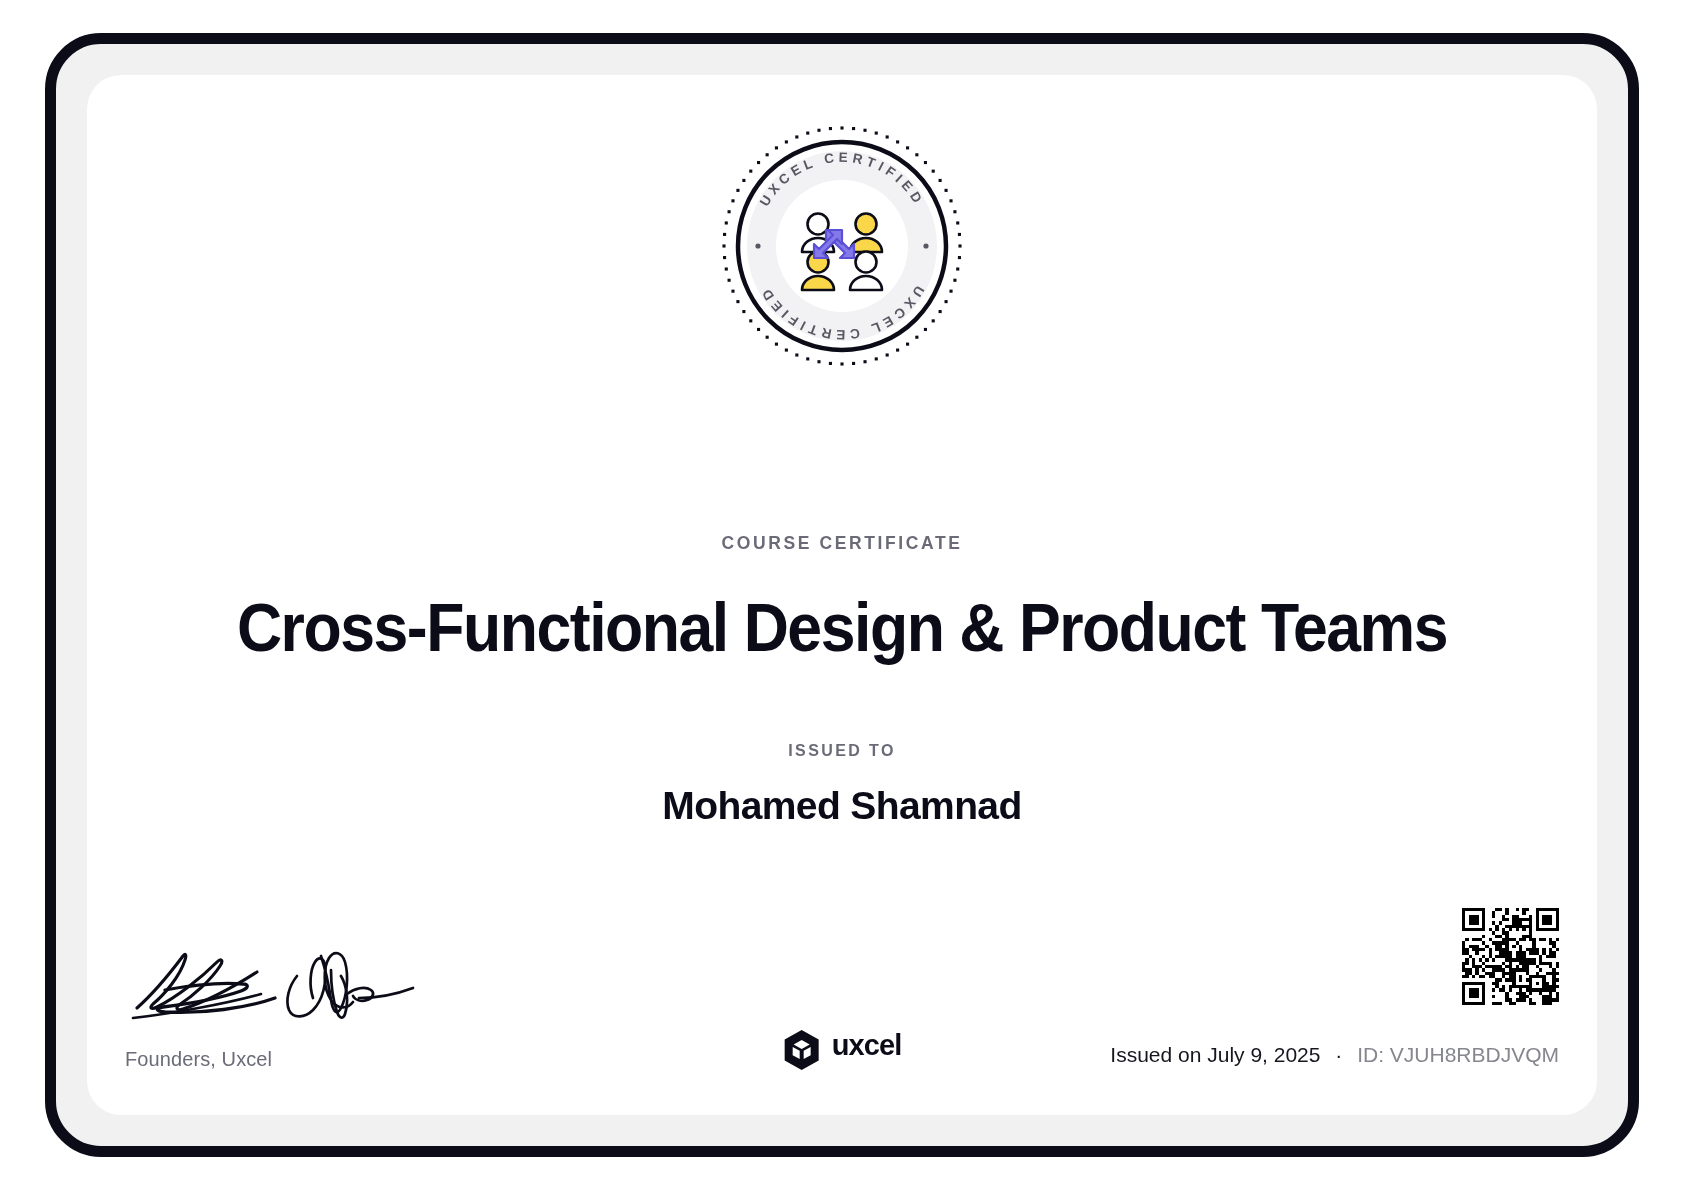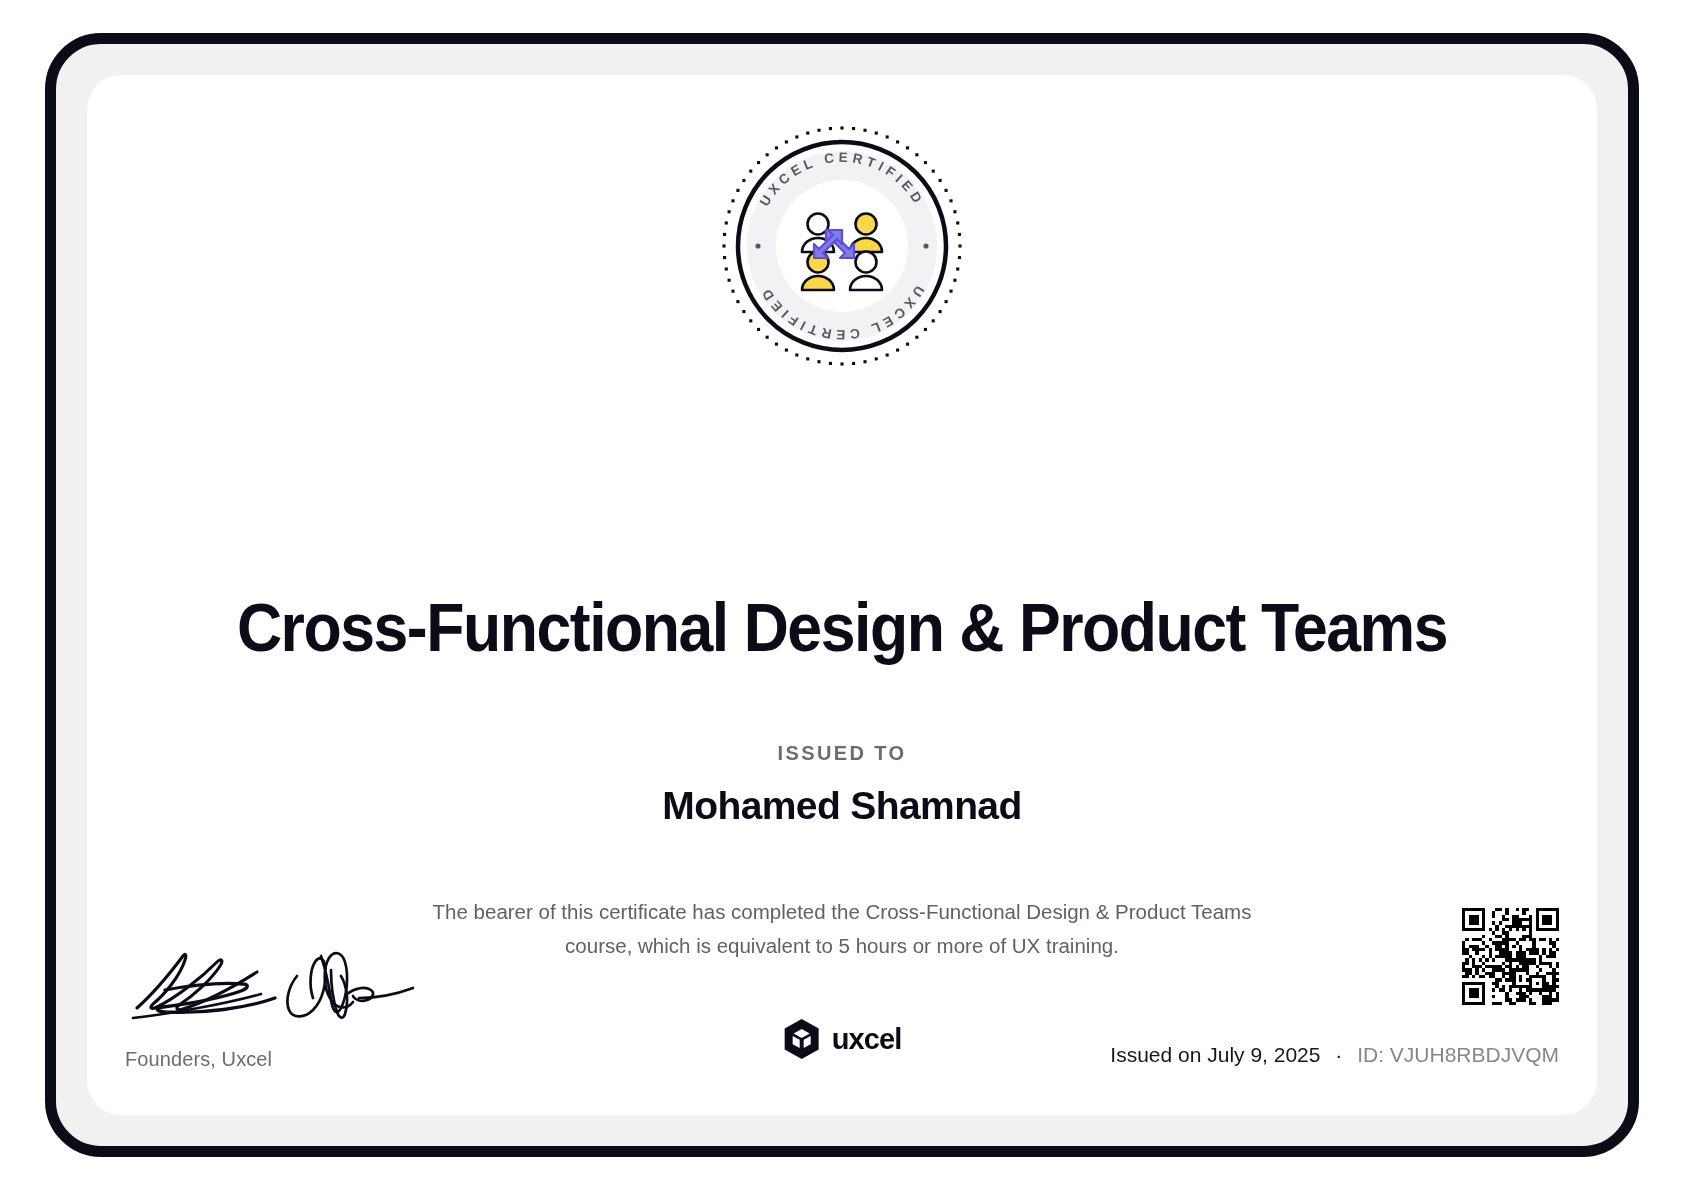--- a/index.html
+++ b/index.html
@@ -69,21 +69,21 @@
     color: #0c0c18;
     transform: scaleX(0.92);
   }
 
   
   .issued-label {
     position: absolute;
     top: 667px;
     left: 0; right: 0;
     text-align: center;
-    font-size: 20px;
+    font-size: 16px;
     font-weight: 700;
     letter-spacing: 2.4px;
     color: #6b6b78;
   }
   .recipient {
     position: absolute;
     top: 709px;
     left: 0; right: 0;
     text-align: center;
     font-size: 39px;
@@ -124,23 +124,23 @@
     margin-top: 20px;
     font-size: 20px;
     color: #6b6b78;
     letter-spacing: 0.1px;
   }
 
   .brand {
     position: absolute;
     left: 50%;
     transform: translateX(-50%);
-    bottom: 11px;
+    bottom: 0;
     display: flex;
-    align-items: center;
+    align-items: flex-start;
     gap: 11px;
   }
   .brand-mark { display: block; width: 38px; height: 42px; }
   .brand-word {
     font-size: 29px;
     font-weight: 700;
     color: #0c0c18;
     letter-spacing: -0.9px;
   }
 
@@ -287,27 +287,27 @@
           <g>
             <path d="M 112,112 L 126,112 L 121,117 L 135,131 L 140,126 L 140,140
                      L 126,140 L 131,135 L 117,121 L 112,126 Z" fill="#8479E8" stroke="#5B4FD6" stroke-width="2.2" stroke-linejoin="round"></path>
             <path d="M 144,112 L 144,126 L 139,121 L 125,135 L 130,140 L 116,140
                      L 116,126 L 121,131 L 135,117 L 130,112 Z" fill="#8479E8" stroke="#5B4FD6" stroke-width="2.2" stroke-linejoin="round" transform="translate(-16,0)"></path>
           </g>
         </g>
       </svg>
     </div>
 
+    <div class="eyebrow">COURSE CERTIFICATE</div>
 
     <h1 class="title">Cross-Functional Design &amp; Product Teams</h1>
 
     <div class="issued-label">ISSUED TO</div>
     <div class="recipient">Mohamed Shamnad</div>
 
-    <p class="desc">The bearer of this certificate has completed the Cross-Functional Design &amp; Product Teams course, which is equivalent to 5 hours or more of UX training.</p>
 
     <div class="footer">
 
       <div class="sig-block">
         <svg class="sig-svg" viewBox="0 0 300 86" fill="none" stroke="#0c0c18" stroke-linecap="round" stroke-linejoin="round">
           <g>
             <path d="M12,66 C30,50 46,30 58,14 C60,11 62,12 60,18 C55,34 40,52 28,62
                      C24,66 26,68 32,65 C52,55 76,36 92,20 C96,16 99,18 95,24
                      C86,38 68,54 54,63 C50,66 52,69 58,67 C80,60 110,44 132,30" stroke-width="3.1"></path>
             <path d="M40,48 C62,44 92,40 118,42 C124,42 124,46 116,49

